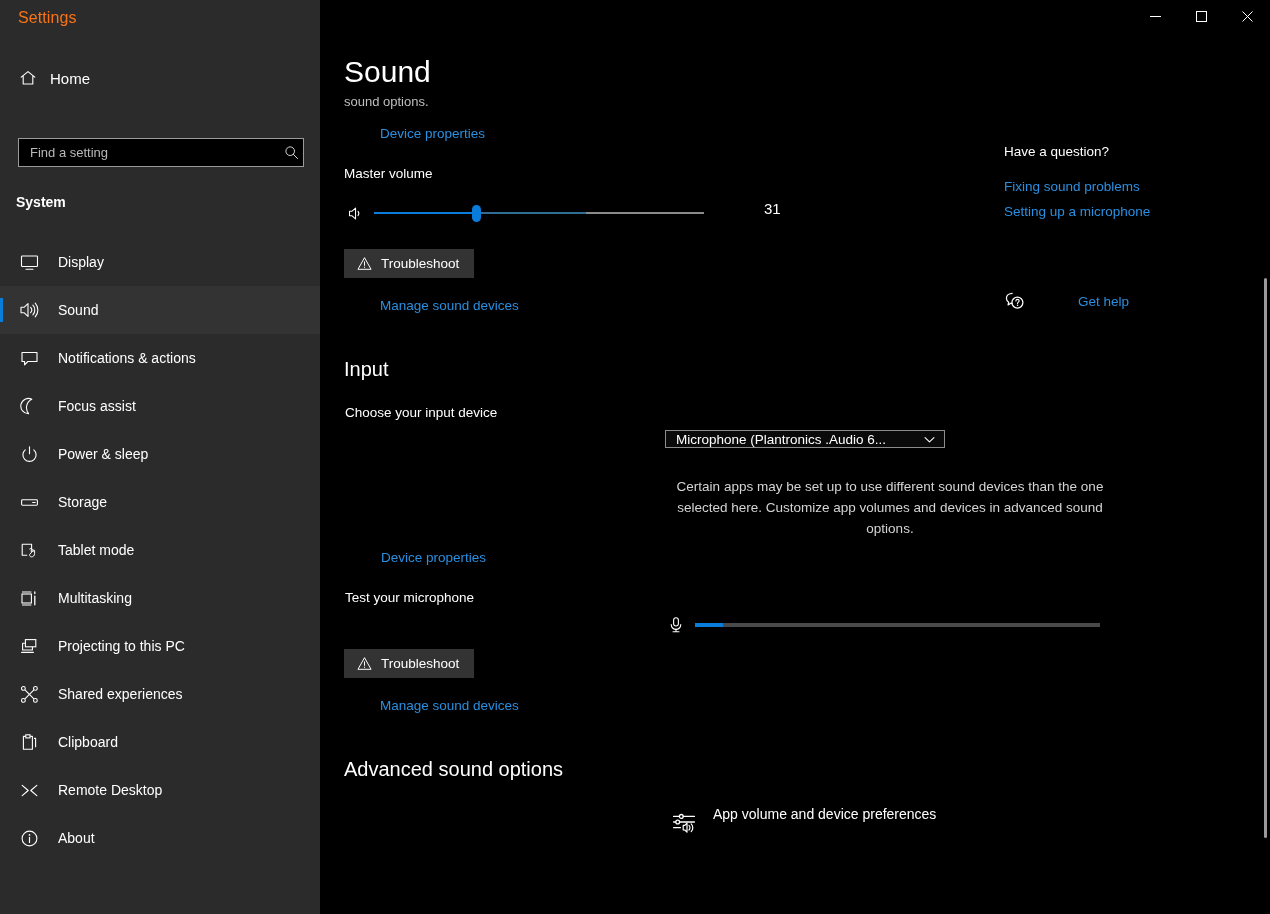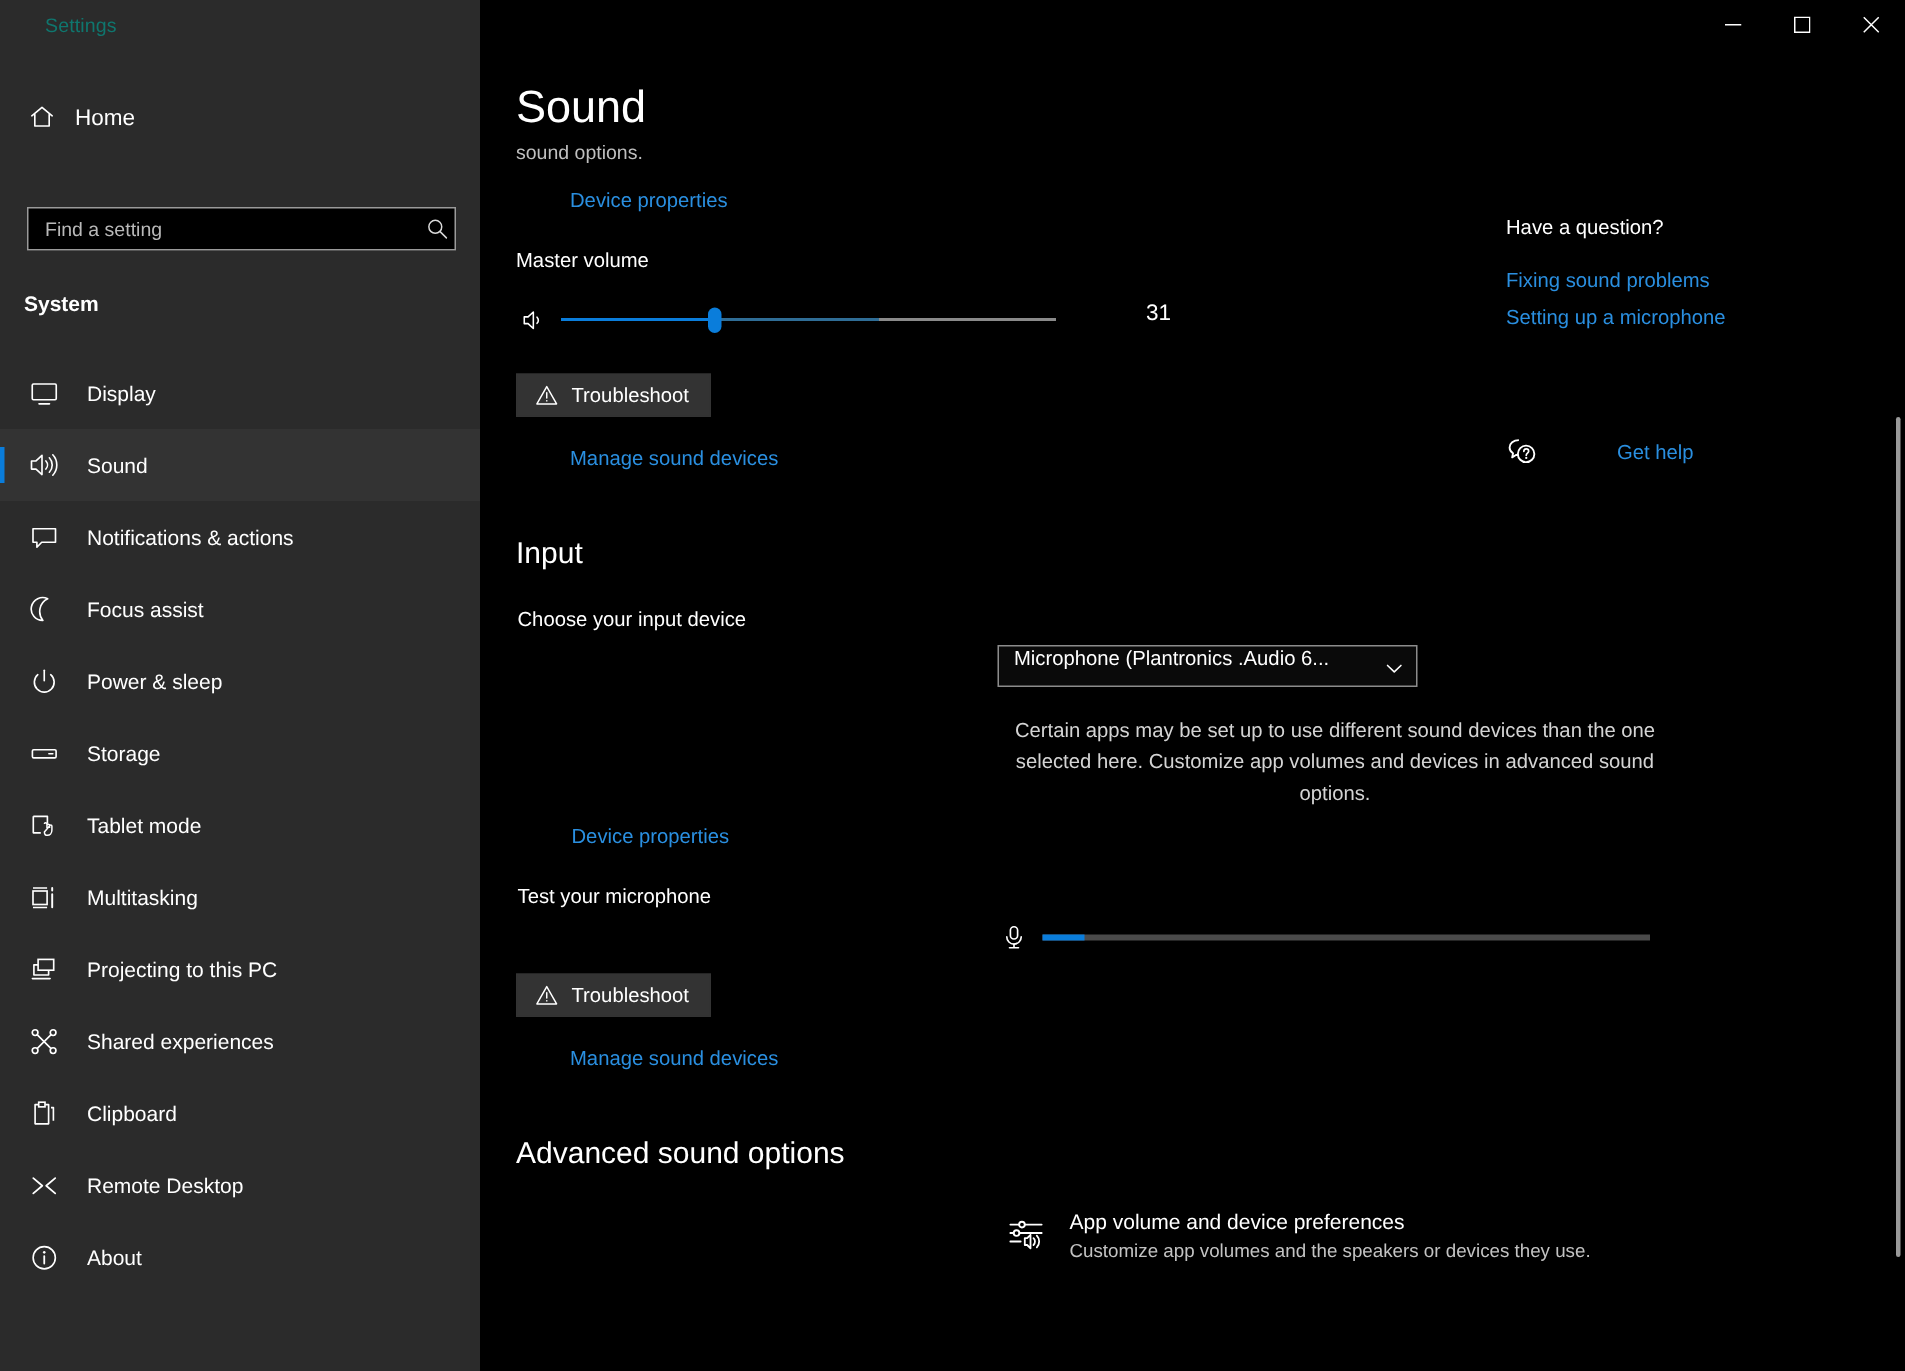--- a/index.html
+++ b/index.html
@@ -40,24 +40,24 @@
   }
   .titlebar-right {
     position: absolute;
     top: 0; left: 320px;
     width: 950px;
     height: 32px;
     background: #000000;
   }
   .app-title {
     position: absolute;
-    left: 30px;
+    left: 18px;
     top: 9px;
-    font-size: 13px;
-    color: #0f766e;
+    font-size: 16px;
+    color: #f97316;
     letter-spacing: 0.1px;
   }
   .caption-buttons {
     position: absolute;
     right: 0;
     top: 0;
     display: flex;
     height: 32px;
   }
   .caption-btn {
@@ -309,26 +309,26 @@
     font-weight: normal;
     color: #ffffff;
     margin: 0;
   }
 
   
   .combo {
     position: absolute;
     left: 345px;
     width: 280px;
-    height: 28px;
+    height: 18px;
     background: #0a0a0a;
     border: 1px solid #8c8c8c;
     box-sizing: border-box;
     display: flex;
-    align-items: flex-start;
+    align-items: center;
     cursor: pointer;
   }
   .combo-text {
     font-size: 13.5px;
     color: #ffffff;
     padding-left: 10px;
     flex: 1;
     white-space: nowrap;
     overflow: hidden;
   }
@@ -759,21 +759,20 @@
           <path d="M2.6 13 H4.6 M8.8 13 H23.4" stroke="currentColor" stroke-width="1.3" stroke-linecap="round"></path>
           <circle cx="6.7" cy="13" r="1.9" fill="none" stroke="currentColor" stroke-width="1.3"></circle>
           <path d="M2.6 18.7 H9.4" stroke="currentColor" stroke-width="1.3" stroke-linecap="round"></path>
           <path d="M12.2 16.4 H13.8 L16 14.2 V23.2 L13.8 21 H12.2 Z" fill="none" stroke="currentColor" stroke-width="1.2" stroke-linejoin="round"></path>
           <path d="M18 16.4 A3.2 3.2 0 0 1 18 21" fill="none" stroke="currentColor" stroke-width="1.2" stroke-linecap="round"></path>
           <path d="M20.2 14.8 A5.6 5.6 0 0 1 20.2 22.6" fill="none" stroke="currentColor" stroke-width="1.2" stroke-linecap="round"></path>
         </svg>
       </span>
       <span>
         <span class="adv-title" style="display:block;">App volume and device preferences</span>
-        <span class="adv-desc" style="display:block;">Customize app volumes and the speakers or devices they use.</span>
       </span>
     </div>
 
     <div class="help-panel">
       <div class="help-title">Have a question?</div>
       <a class="help-link">Fixing sound problems</a>
       <a class="help-link">Setting up a microphone</a>
       <div class="gethelp-row">
         <span class="gethelp-ico">
           <svg width="20" height="20" viewBox="0 0 20 20">

